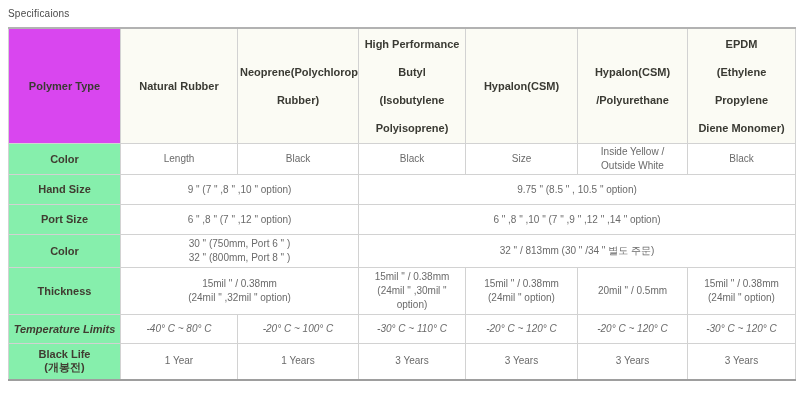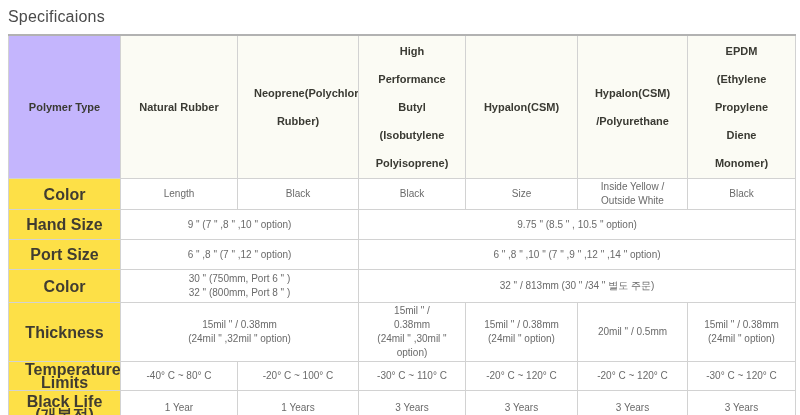--- a/index.html
+++ b/index.html
@@ -5,70 +5,70 @@
   html, body {
     margin: 0;
     padding: 0;
     background: #ffffff;
     font-family: "Liberation Sans", sans-serif;
     width: 800px;
     height: 415px;
   }
   .page-title {
     margin: 8px 0 0 8px;
-    font-size: 16px;
+    font-size: 10px;
     color: #4a4a4a;
     letter-spacing: 0.2px;
   }
   table.spec-table {
     border-collapse: collapse;
     table-layout: fixed;
     width: 787px;
     margin: 8px 0 0 8px;
     border-top: 2px solid #b2b2b2;
     border-bottom: 2px solid #9e9e9e;
   }
   td {
     border: 1px solid #d2d2d2;
-    padding: 1px 16px;
+    padding: 1px 2px;
     text-align: center;
     vertical-align: middle;
     font-size: 10px;
     color: #6a6a6a;
     white-space: pre-line;
     line-height: 14px;
     overflow: hidden;
     margin-top: 21px;
   }
   td.label {
-    background: #fde047;
+    background: #86efac;
     font-weight: bold;
     color: #403c31;
-    font-size: 16px;
+    font-size: 11px;
     line-height: 13px;
   }
   tr.header-row td {
     background: #fbfbf4;
     font-weight: bold;
     color: #3a3a33;
     font-size: 11px;
     line-height: 28px;
   }
   tr.header-row td.label {
-    background: #c4b5fd;
+    background: #d946ef;
     line-height: 14px;
   }
   tr.header-row   { height: 115px; }
   tr.r-color      { height: 30px; }
   tr.r-hand       { height: 30px; }
   tr.r-port       { height: 30px; }
   tr.r-length     { height: 33px; }
   tr.r-thickness  { height: 47px; }
   tr.r-bead       { height: 28px; }
-  tr.r-temp       { height: 29px; }
+  tr.r-temp       { height: 29px; font-style: italic; }
   tr.r-shelf      { height: 36px; }
 </style>
 </head>
 <body>
 
 <div class="page-title">Specificaions</div>
 
 <table class="spec-table">
   <colgroup>
     <col style="width:112px">

